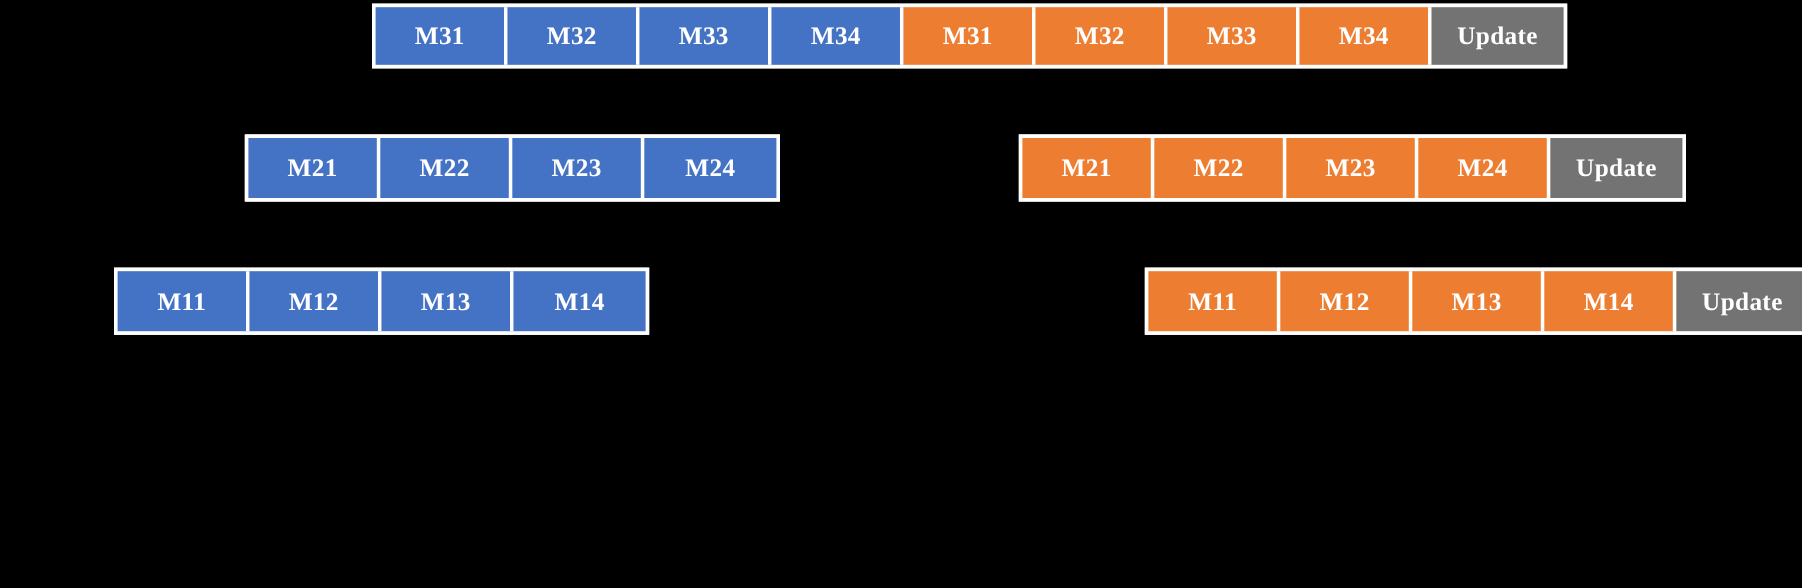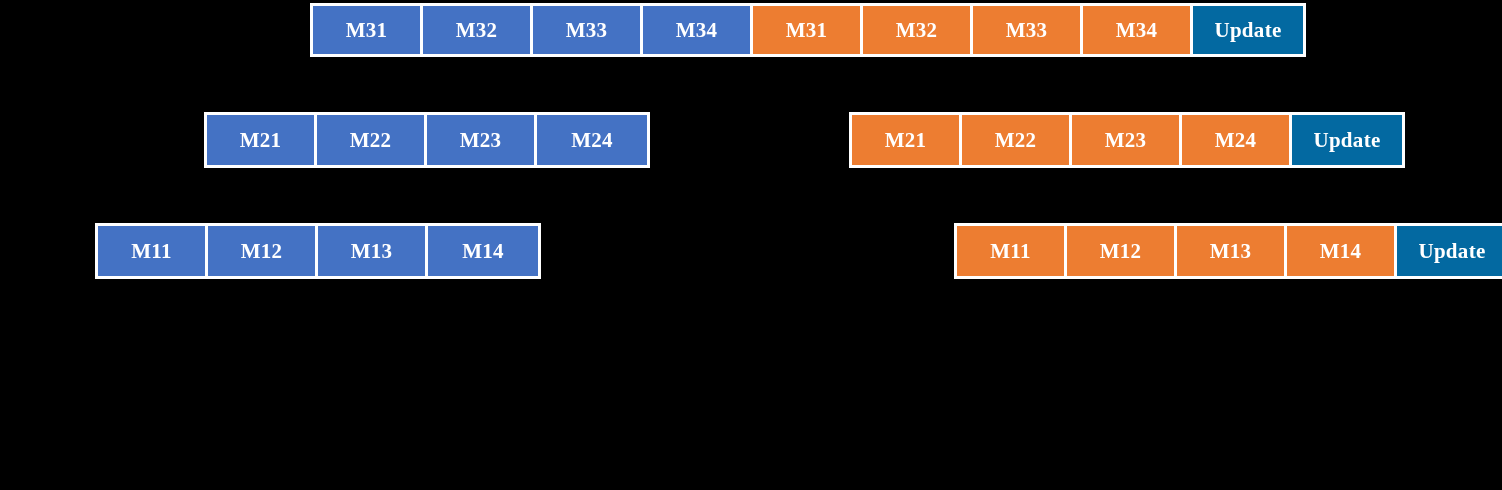--- a/index.html
+++ b/index.html
@@ -37,21 +37,21 @@
     font-size: 21px;
     line-height: 1;
     letter-spacing: 0.3px;
     border-right: 3px solid #FFFFFF;
     white-space: nowrap;
     user-select: none;
   }
   .cell:last-child { border-right: 0; }
   .cell.fwd   { background: #4472C4; }
   .cell.bwd   { background: #ED7D31; }
-  .cell.upd   { background: #0369a1; }
+  .cell.upd   { background: #737373; }
 
   
   .timeline {
     position: absolute;
     height: 0;
   }
   .timeline .shaft {
     position: absolute;
     left: 0;
     top: 0;

